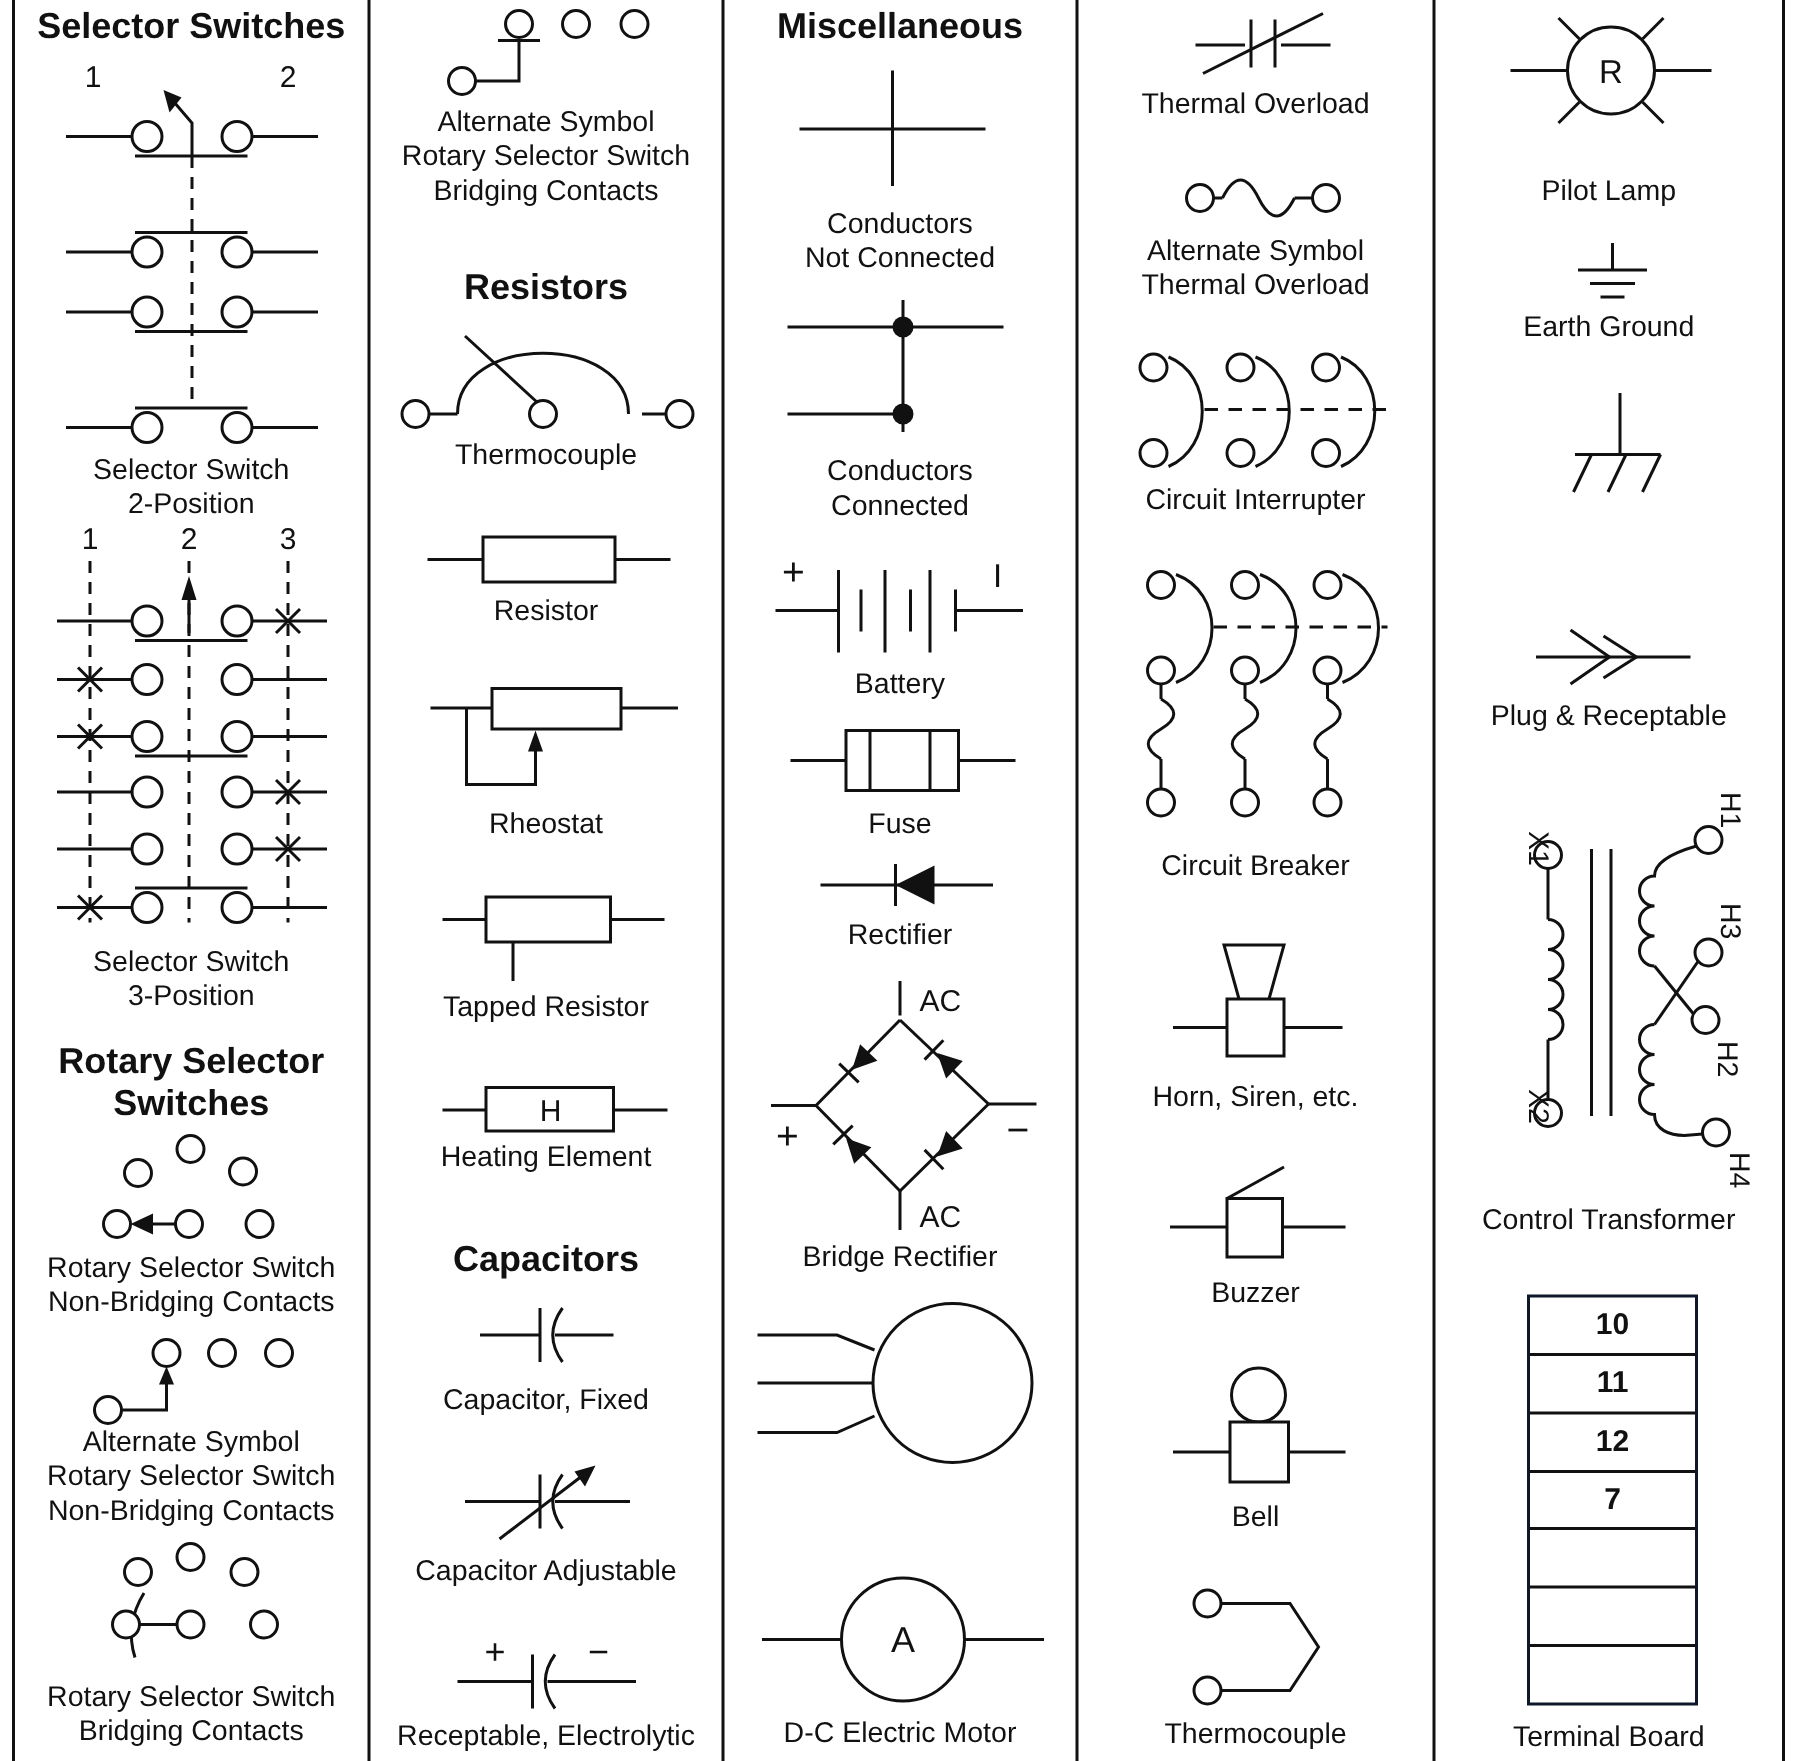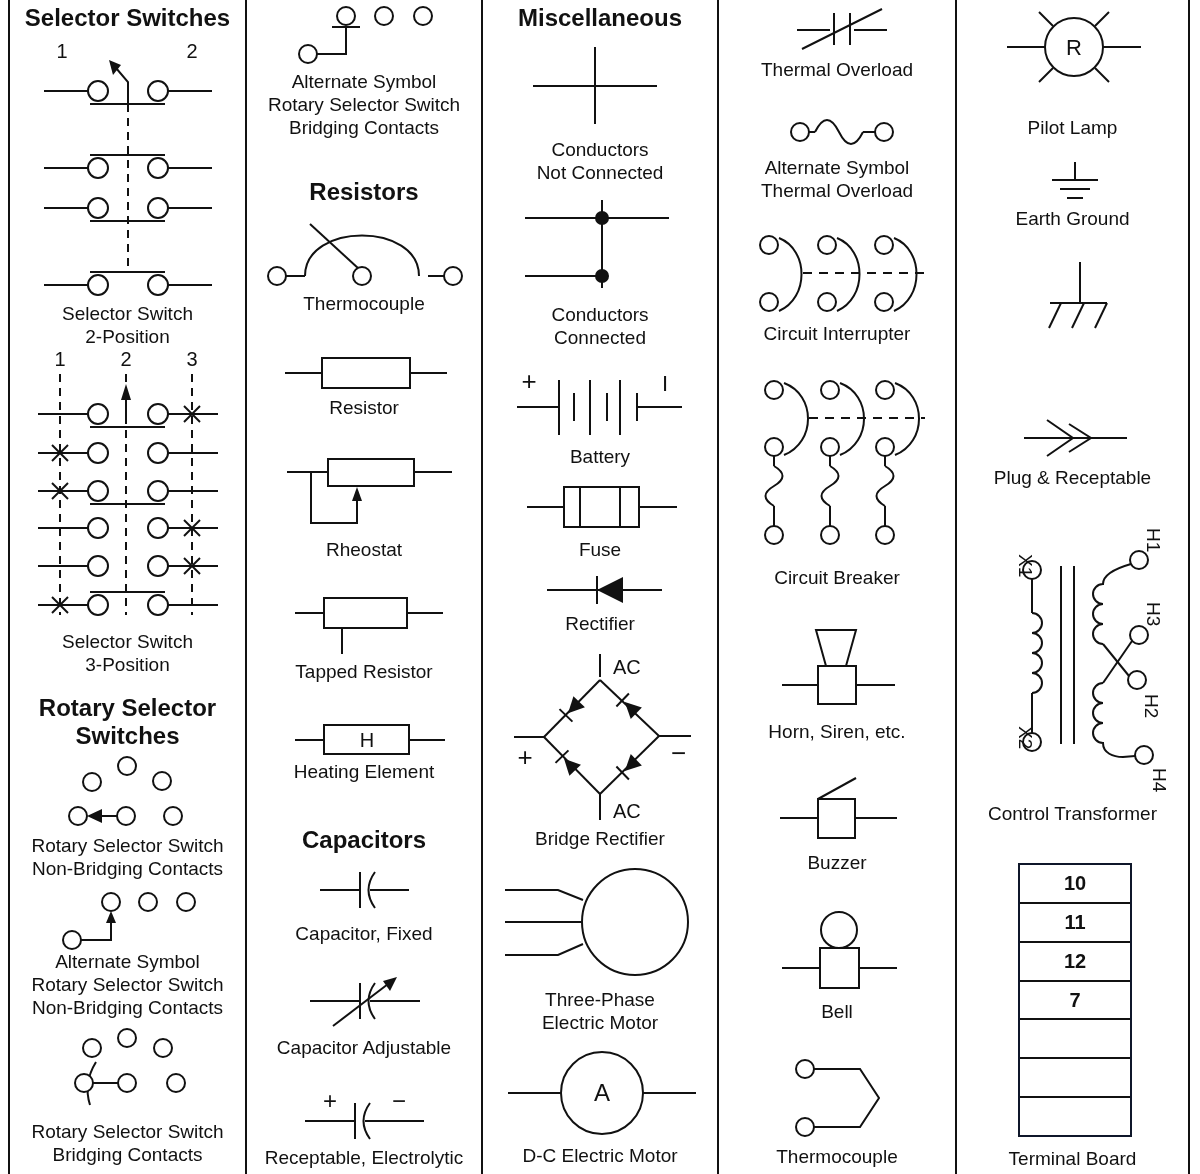--- a/index.html
+++ b/index.html
@@ -355,22 +355,20 @@
       <text class="txt" x="130" y="172" font-size="20">AC</text>
     </svg>
     <div class="cap" style="top:827px">Bridge Rectifier</div>
 
     <svg style="top:864px" width="234" height="118" viewBox="0 0 234 118">
       <circle class="st" cx="152" cy="58" r="53"></circle>
       <polyline class="st" points="22,26 75,26 100,36"></polyline>
       <line class="st" x1="22" y1="58" x2="99" y2="58"></line>
       <polyline class="st" points="22,91 75,91 100,80"></polyline>
     </svg>
-    <div class="cap" style="top:988px">Three-Phase
-Electric Motor</div>
 
     <svg style="top:1046px" width="234" height="92" viewBox="0 0 234 92">
       <circle class="st" cx="119" cy="47" r="41"></circle>
       <line class="st" x1="25" y1="47" x2="78" y2="47"></line>
       <line class="st" x1="160" y1="47" x2="213" y2="47"></line>
       <text class="txt" x="119" y="55" font-size="24" text-anchor="middle">A</text>
     </svg>
     <div class="cap" style="top:1144px">D-C Electric Motor</div>
   </div>
 

